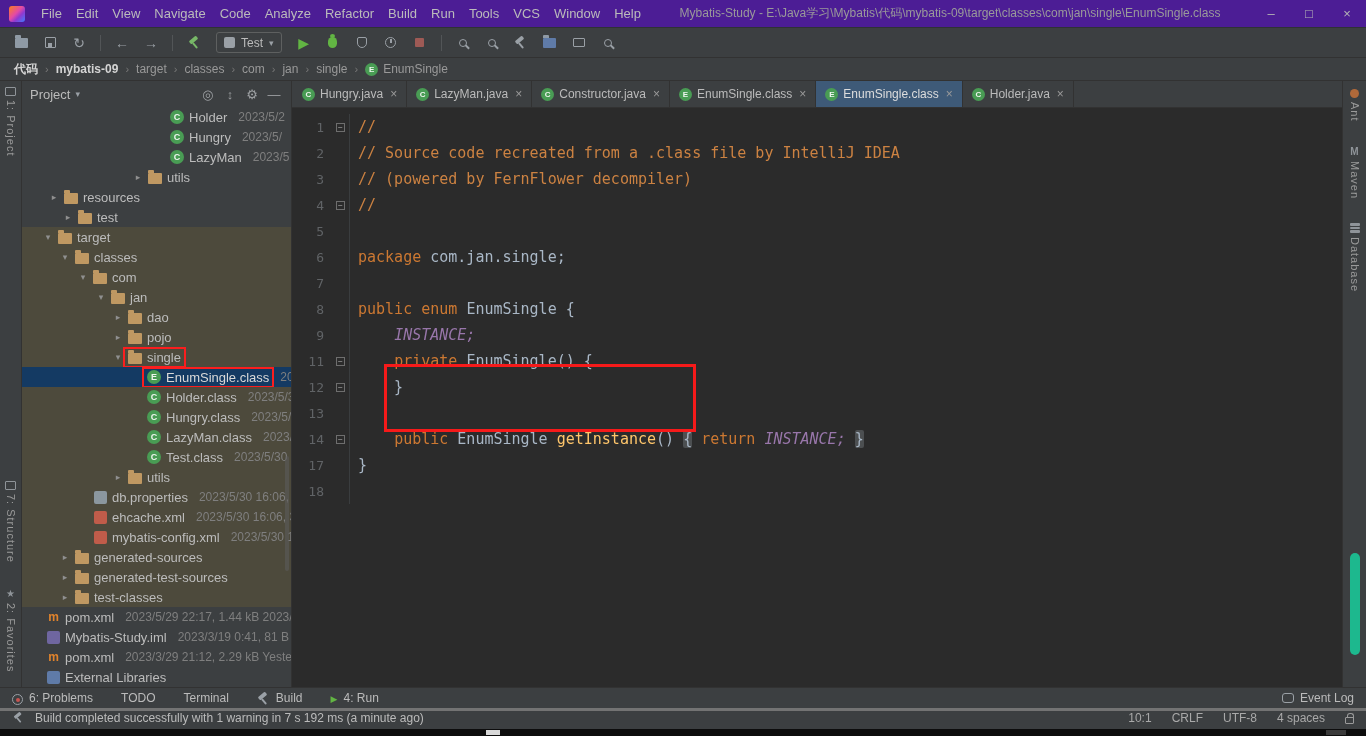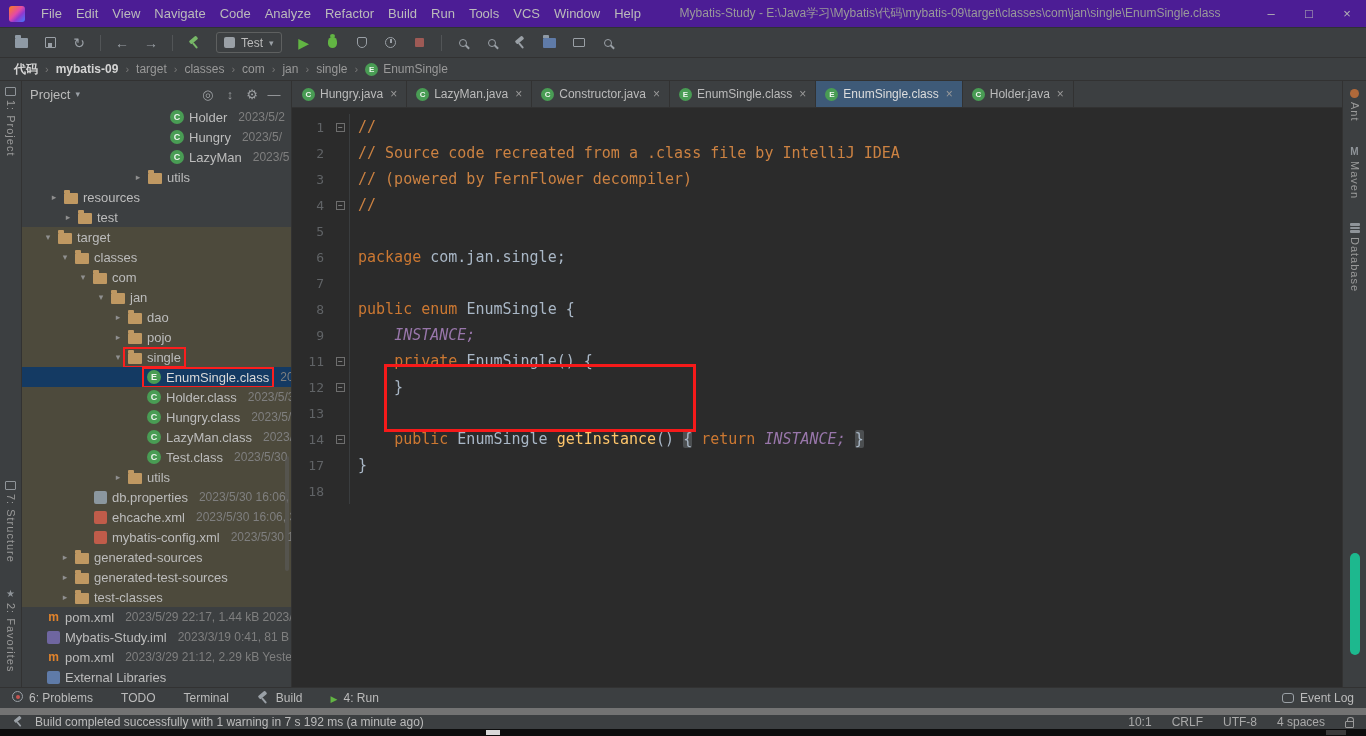--- a/index.html
+++ b/index.html
@@ -109,29 +109,29 @@
   .seg-plain { color:#a9b7c6; }
   .seg-comment { color:#cc8242; }
   .seg-field { color:#9876aa; font-style:italic; }
   .seg-method { color:#ffc66b; }
   .seg-foldblock { color:#a9b7c6; background:#4c4f51; border-radius:2px; }
   .caret { width:2px; height:17px; background:#dcdcdc; flex:none; }
   .code-redbox { position:absolute; left:92px; top:256px; width:312px; height:68px; border:3px solid #f61a1a; }
 
   
   .bottom-bar { height:21px; background:#3c3f41; border-top:1px solid #323232; display:flex; align-items:center; font-size:12px; color:#bbbbbb; padding:0 12px; gap:28px; }
-  .bb-item { display:flex; align-items:flex-start; gap:6px; }
+  .bb-item { display:flex; align-items:flex-end; gap:6px; }
   .bb-problems { width:11px; height:11px; border-radius:50%; border:1px solid #9aa0a6; position:relative; }
   .bb-problems::after { content:""; position:absolute; inset:2.5px; border-radius:50%; background:#c75450; }
   .bb-run::before { content:"▶"; color:#62b543; font-size:9px; }
   .bb-right { margin-left:auto; display:flex; align-items:center; gap:6px; }
   .bubble { width:12px; height:10px; border:1.5px solid #9aa0a6; border-radius:3px; }
 
   
-  .status-bar { height:21px; background:#3c3f41; border-top:7px solid #737373; display:flex; align-items:flex-start; font-size:12px; color:#bbbbbb; padding:0 12px; gap:10px; }
+  .status-bar { height:21px; background:#3c3f41; border-top:3px solid #737373; display:flex; align-items:flex-start; font-size:12px; color:#bbbbbb; padding:0 12px; gap:10px; }
   .sb-right { margin-left:auto; display:flex; align-items:center; gap:20px; color:#a9a9a9; }
   .lock { width:9px; height:7px; border:1px solid #9a9a9a; border-radius:1px; position:relative; margin-top:4px; }
   .lock::before { content:""; position:absolute; top:-5px; left:1px; width:5px; height:4px; border:1px solid #9a9a9a; border-bottom:none; border-radius:3px 3px 0 0; }
 
   
   .taskbar { height:7px; background:#0d0d0d; position:relative; }
   .task-chip { position:absolute; left:486px; top:1px; width:14px; height:5px; background:#d8d8d8; }
   .task-chip2 { position:absolute; right:20px; top:1px; width:20px; height:5px; background:#3a3a3a; }
 </style>
 </head>

